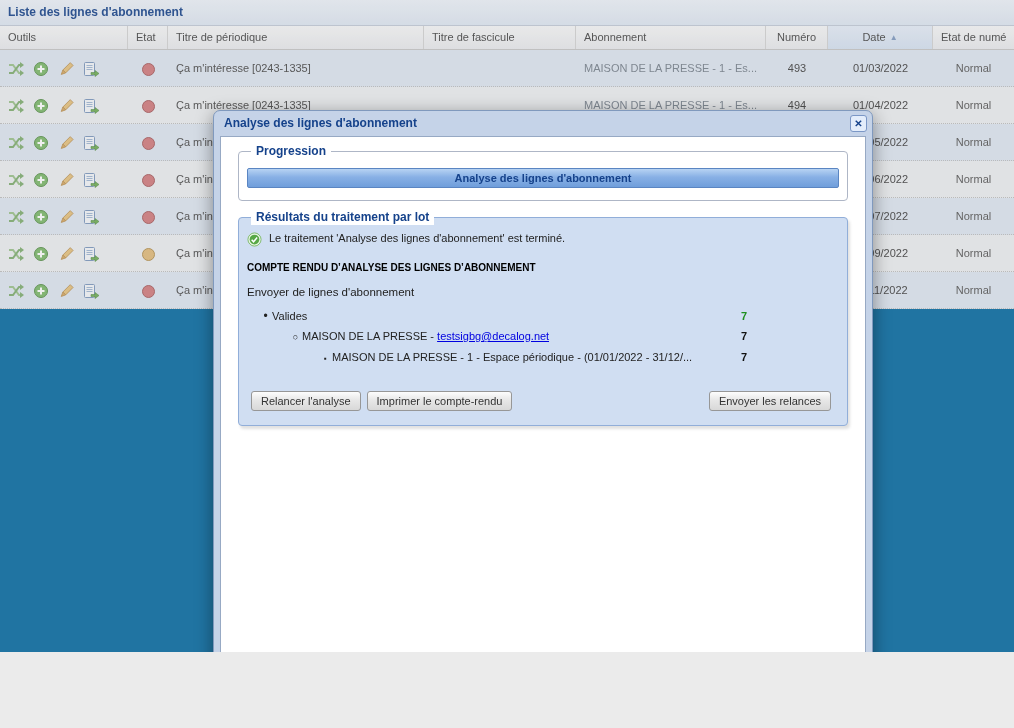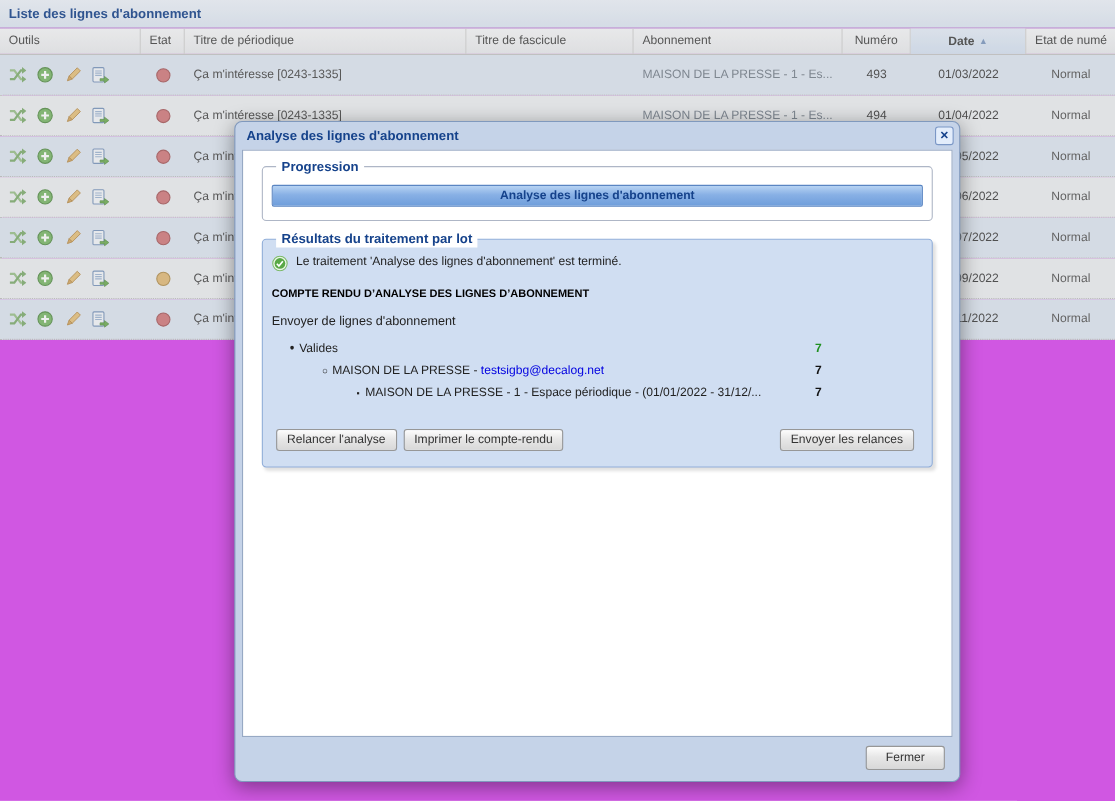--- a/index.html
+++ b/index.html
@@ -1,29 +1,29 @@
 <!DOCTYPE html>
 <html><head>
 <meta charset="utf-8">
 <style>
   * { margin:0; padding:0; box-sizing:border-box; }
   html,body { width:1014px; height:728px; }
   body { font-family:"Liberation Sans", sans-serif; font-size:11px; background:#ebebeb; }
-  .screen { position:relative; width:1014px; height:728px; overflow:hidden; background:#d946ef; }
+  .screen { position:relative; width:1014px; height:652px; overflow:hidden; background:#0369a1; }
 
   
   .panel-header { position:absolute; left:0; top:0; width:1014px; height:26px;
     background:linear-gradient(#eef3fa,#dfe8f4); border-bottom:1px solid #c2cbd8;
     color:#15428b; font-weight:bold; font-size:12px; line-height:25px; padding-left:8px; }
   .grid-header { position:absolute; left:0; top:26px; width:1014px; height:24px;
     background:linear-gradient(#f7f8f9,#eaebee); border-bottom:1px solid #c6c6c6; color:#444; }
   .col-h { position:absolute; top:0; height:23px; line-height:23px; padding:0 8px;
     border-right:1px solid #d4d4d4; overflow:hidden; white-space:nowrap; }
   .col-h.center { text-align:center; }
-  .col-h.sorted { background:linear-gradient(#e6eef9,#d6e2f2);font-weight:bold; }
+  .col-h.sorted { background:linear-gradient(#e6eef9,#d6e2f2); }
   .sort-arrow { font-size:8px; color:#7e99c0; margin-left:4px; vertical-align:1px; }
 
   .grid-body { position:absolute; left:0; top:50px; width:1014px; }
   .row { position:absolute; left:0; width:1014px; height:37px; border-bottom:1px dotted #bfbfbf; }
   .r-odd  { background:#dfe7f2; }
   .r-even { background:#edeff2; }
   .cell { position:absolute; top:0; height:36px; line-height:36px; overflow:hidden; white-space:nowrap; }
   .c-outils { left:0; width:128px; padding-left:8px; }
   .c-etat   { left:128px; width:40px; text-align:center; }
   .c-title  { left:168px; width:256px; padding-left:8px; color:#474747; }
@@ -71,21 +71,21 @@
   .li .bullet { flex:none; width:13px; text-align:center; }
   .lvl1 { padding-left:14px; }
   .lvl2 { padding-left:44px; }
   .lvl3 { padding-left:74px; }
   .lvl1 .bullet { font-size:12px; }
   .lvl2 .bullet { font-size:9px; }
   .lvl3 .bullet { font-size:8px; }
   .li .label { white-space:nowrap; overflow:hidden; }
   .val { margin-left:auto; font-weight:bold; color:#111; padding-left:8px; }
   .val.green { color:#1e8f1e; }
-  .link { color:#0000e0; cursor:pointer; }
+  .link { color:#0000e0; text-decoration:underline; cursor:pointer; }
   .buttons-row { display:flex; gap:6px; margin:24px 6px 0; }
   .btn { background:linear-gradient(#fdfdfd,#e7e7e7 45%,#d8d8d8); border:1px solid #979797;
     border-radius:3px; padding:3px 9px; font-size:11px; color:#333; cursor:pointer;
     font-family:"Liberation Sans", sans-serif; }
   .btn-send { margin-left:auto; }
   .btn-close { position:absolute; right:13px; top:8px; width:72px; height:22px; }
 </style>
 </head>
 <body>
 

